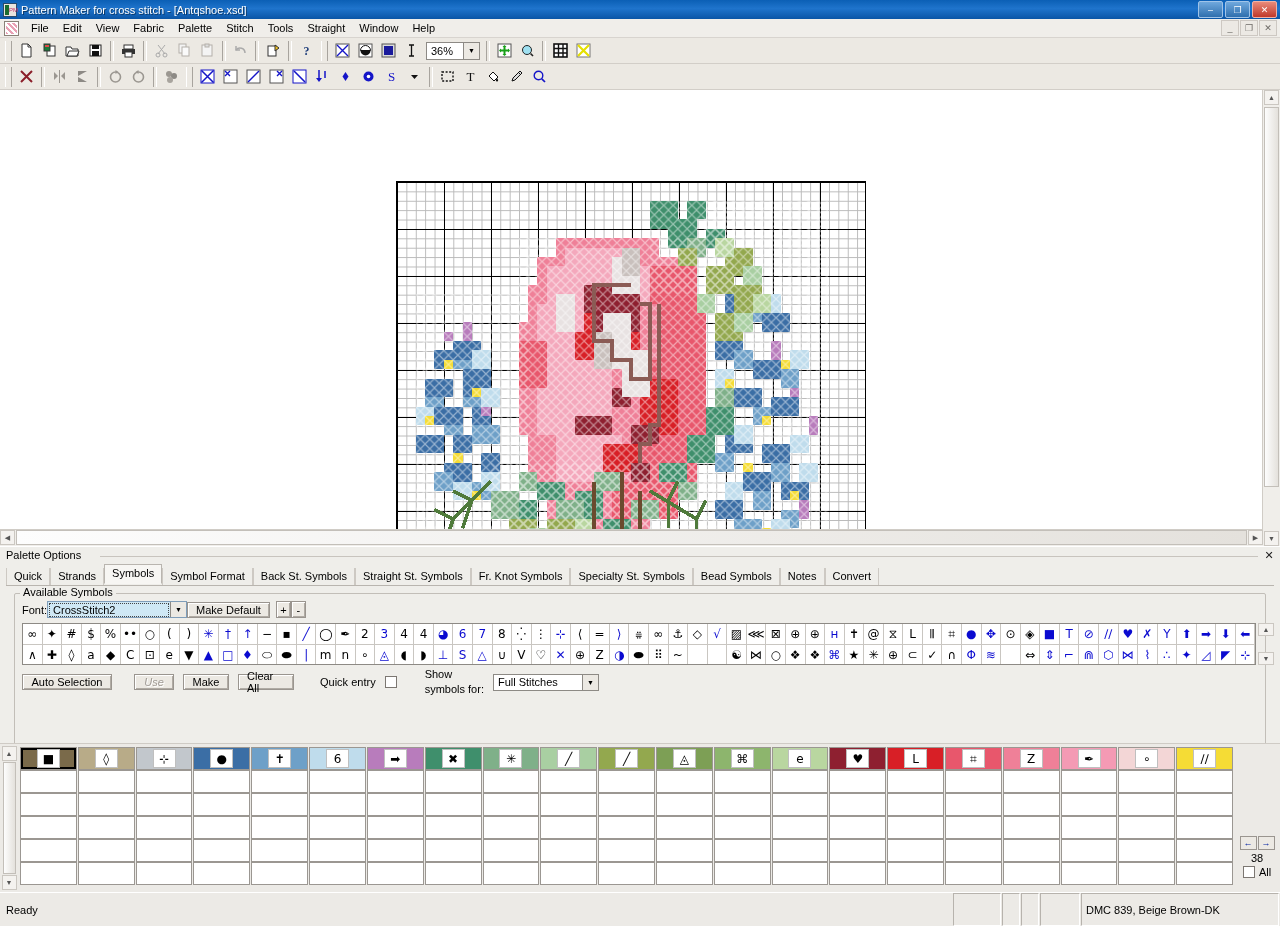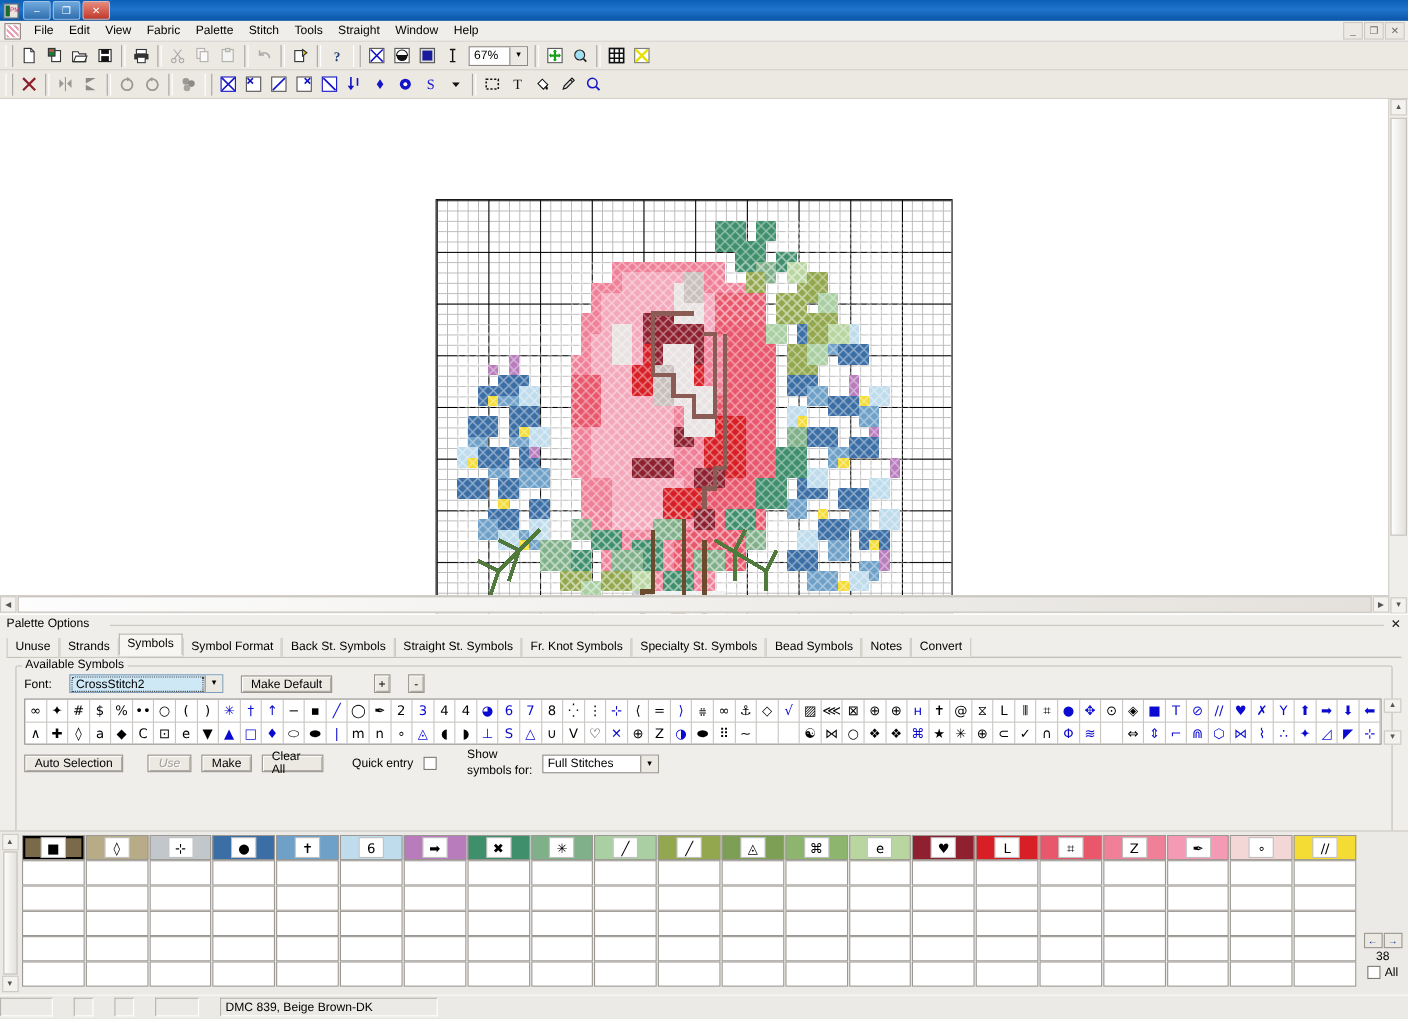--- a/index.html
+++ b/index.html
@@ -85,21 +85,21 @@
   .po-close{position:absolute;right:4px;top:1px;width:14px;height:14px;display:flex;align-items:center;
      justify-content:center;font-size:11px;color:#222;}
   .tabs{position:absolute;left:6px;top:18px;right:6px;height:20px;display:flex;align-items:flex-end;
      border-bottom:1px solid #b9b5af;}
   .tab{padding:2px 7px 3px;font-size:11px;border-left:1px solid #cdc9c3;border-right:1px solid #cdc9c3;
      background:#efeeea;white-space:nowrap;}
   .tab.active{background:#f7f6f3;font-weight:normal;border:1px solid #b9b5af;border-bottom:1px solid #f7f6f3;
      padding:2px 7px 4px;margin-bottom:-1px;position:relative;top:-2px;}
   .grpbox{position:absolute;left:14px;right:14px;top:46px;height:160px;border:1px solid #c2beb8;border-radius:2px;}
   .grplabel{position:absolute;left:20px;top:39px;background:#efeeea;padding:0 3px;font-size:11px;}
-  .fontrow{position:absolute;left:22px;top:54px;display:flex;align-items:center;gap:16px;}
+  .fontrow{position:absolute;left:22px;top:54px;display:flex;align-items:center;gap:0;}
   .lbl{font-size:11px;}
   .combo{width:140px;height:17px;background:#cfe8f5;border:1px solid #7f9db9;display:flex;align-items:center;
      box-sizing:border-box;font-size:11px;}
   .combo .cv{flex:1;padding-left:3px;border:1px dotted #444;margin:1px;line-height:12px;}
   .combo .carrow{width:15px;height:15px;background:#ece9e3;border-left:1px solid #8d8a85;display:flex;
      align-items:center;justify-content:center;font-size:7px;}
   .combo.plain{background:#fff;border:1px solid #8d8a85;}
   .combo.plain .cv{border:none;}
   .btn{height:16px;background:#ece9e3;border:1px solid #9a958f;box-shadow:inset 1px 1px 0 #fff,inset -1px -1px 0 #b0aba4;
      font-size:11px;display:flex;align-items:center;justify-content:center;padding:0 8px;box-sizing:border-box;}
@@ -132,30 +132,31 @@
   .palcell.empty{background:#fff;}
   .palright{position:absolute;right:2px;bottom:14px;width:42px;text-align:center;font-size:11px;}
   .navbtns{display:flex;gap:1px;justify-content:center;}
   .navbtn{width:17px;height:14px;background:#ece9e3;border:1px solid #9a958f;display:flex;align-items:center;
      justify-content:center;font-size:9px;color:#00209f;box-sizing:border-box;}
 
   
   .statusbar{flex:0 0 21px;background:#eceae6;border-top:1px solid #fff;display:flex;align-items:center;
      font-size:11px;}
   .st-main{flex:1;padding-left:6px;}
-  .st-cell{height:17px;border:1px solid #b7b3ad;border-right-color:#fff;border-bottom-color:#fff;
-     margin-right:19px;box-sizing:border-box;}
+  .st-cell{height:33px;border:1px solid #b7b3ad;border-right-color:#fff;border-bottom-color:#fff;
+     margin-right:1px;box-sizing:border-box;}
 </style>
 </head>
 <body>
 
 <div class="app">
 
   <div class="titlebar">
     <div class="tb-icon"></div>
+    <div class="tb-title">Pattern Maker for cross stitch - [Antqshoe.xsd]</div>
     <div class="tb-btns">
       <div class="tb-btn">–</div>
       <div class="tb-btn">❐</div>
       <div class="tb-btn close">✕</div>
     </div>
   </div>
 
   <div class="menubar">
     <div class="doc-icon"></div>
     <div class="menu-item">File</div>
@@ -273,21 +274,21 @@
           <rect x="2" y="2" width="13" height="13" fill="#dcdcdc" stroke="#555"></rect>
           <rect x="4" y="4" width="9" height="9" fill="#1a1a9c"></rect>
         </svg>
     </div>
     <div class="tbtn">
       <svg class="ico" width="15" height="15" viewBox="0 0 15 15">
           <path d="M5 2h5M5 13h5M7.5 2v11" stroke="#111" stroke-width="1.3" fill="none"></path>
         </svg>
     </div>
     <div class="zoomcombo">
-      <div class="zv">67%</div>
+      <div class="zv">36%</div>
       <div class="zarrow">▼</div>
     </div>
     <div class="tsep"></div>
     <div class="tbtn">
       <svg class="ico" width="15" height="15" viewBox="0 0 15 15">
           <rect x="1" y="1" width="13" height="13" fill="#fff" stroke="#555"></rect>
           <path d="M7.5 3v9M3 7.5h9" stroke="#19a019" stroke-width="2"></path>
           <path d="M7.5 2l2 2h-4zM7.5 13l2-2h-4zM2 7.5l2-2v4zM13 7.5l-2-2v4z" fill="#19a019"></path>
         </svg>
     </div>
@@ -707,21 +708,21 @@
       </div>
     </div>
   </div>
 
   <div class="palopts">
     <div class="po-title">Palette Options</div>
     <div class="po-titleline"></div>
     <div class="po-close">✕</div>
 
     <div class="tabs">
-      <div class="tab">Unuse</div>
+      <div class="tab">Quick</div>
       <div class="tab">Strands</div>
       <div class="tab active">Symbols</div>
       <div class="tab">Symbol Format</div>
       <div class="tab">Back St. Symbols</div>
       <div class="tab">Straight St. Symbols</div>
       <div class="tab">Fr. Knot Symbols</div>
       <div class="tab">Specialty St. Symbols</div>
       <div class="tab">Bead Symbols</div>
       <div class="tab">Notes</div>
       <div class="tab">Convert</div>
@@ -1095,20 +1096,21 @@
       </div>
       <div style="margin-top:2px">38</div>
       <div style="display:flex;align-items:center;gap:4px;justify-content:center;margin-top:2px">
         <div class="chk"></div>
         <span>All</span>
       </div>
     </div>
   </div>
 
   <div class="statusbar">
+    <div class="st-main">Ready</div>
     <div class="st-cell" style="width:48px"></div>
     <div class="st-cell" style="width:18px"></div>
     <div class="st-cell" style="width:18px"></div>
     <div class="st-cell" style="width:40px"></div>
     <div class="st-cell" style="width:198px;padding-left:4px;display:flex;align-items:center;">DMC  839, Beige Brown-DK</div>
   </div>
 
 </div>
 
 </body></html>

